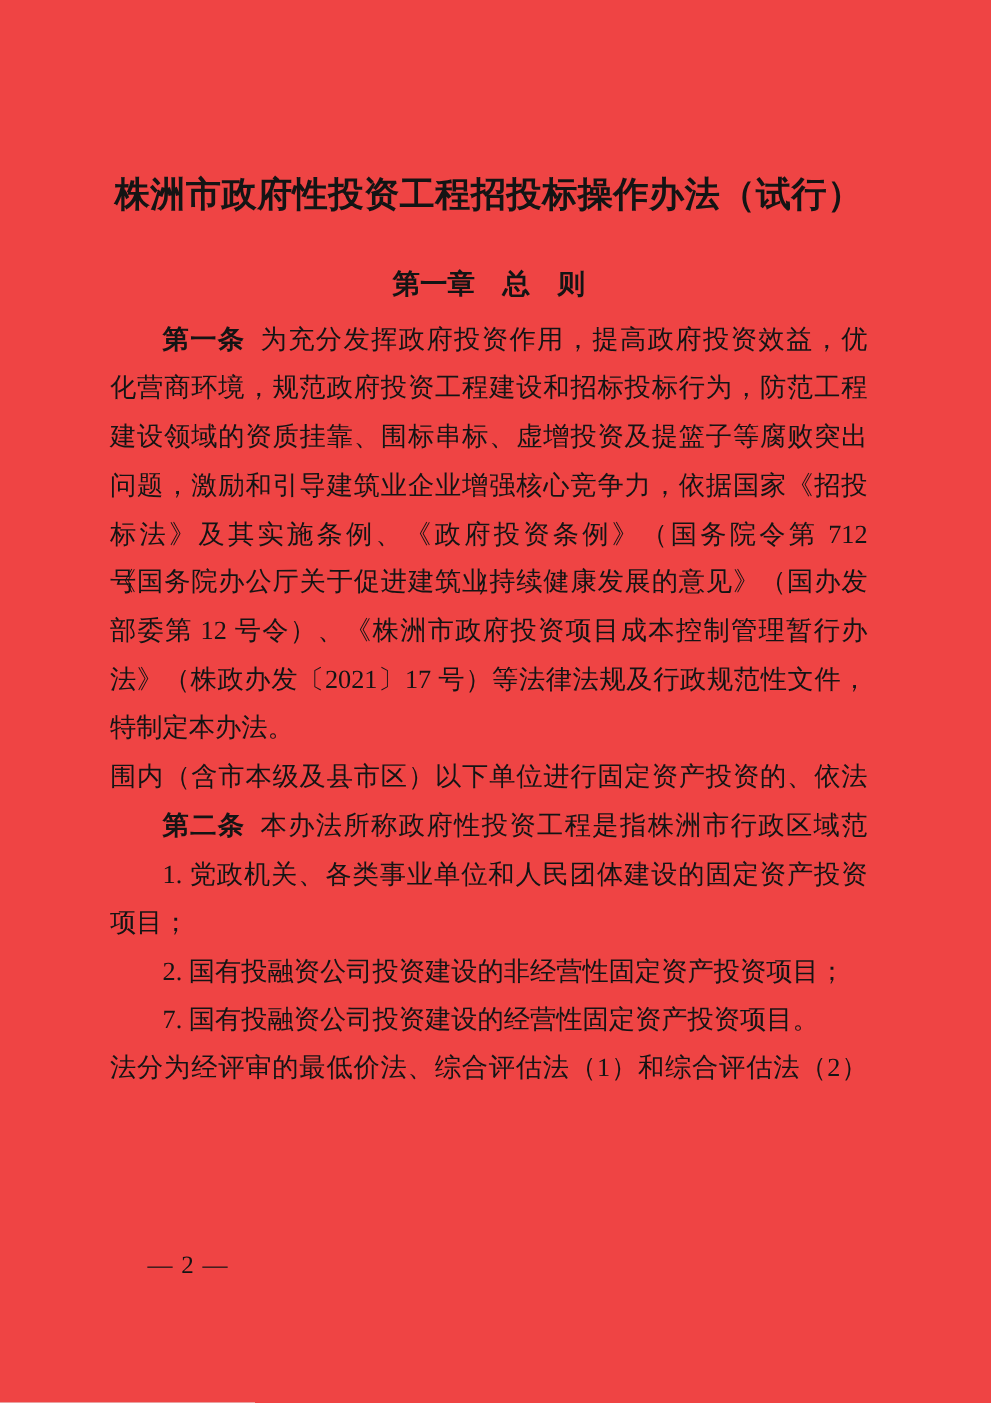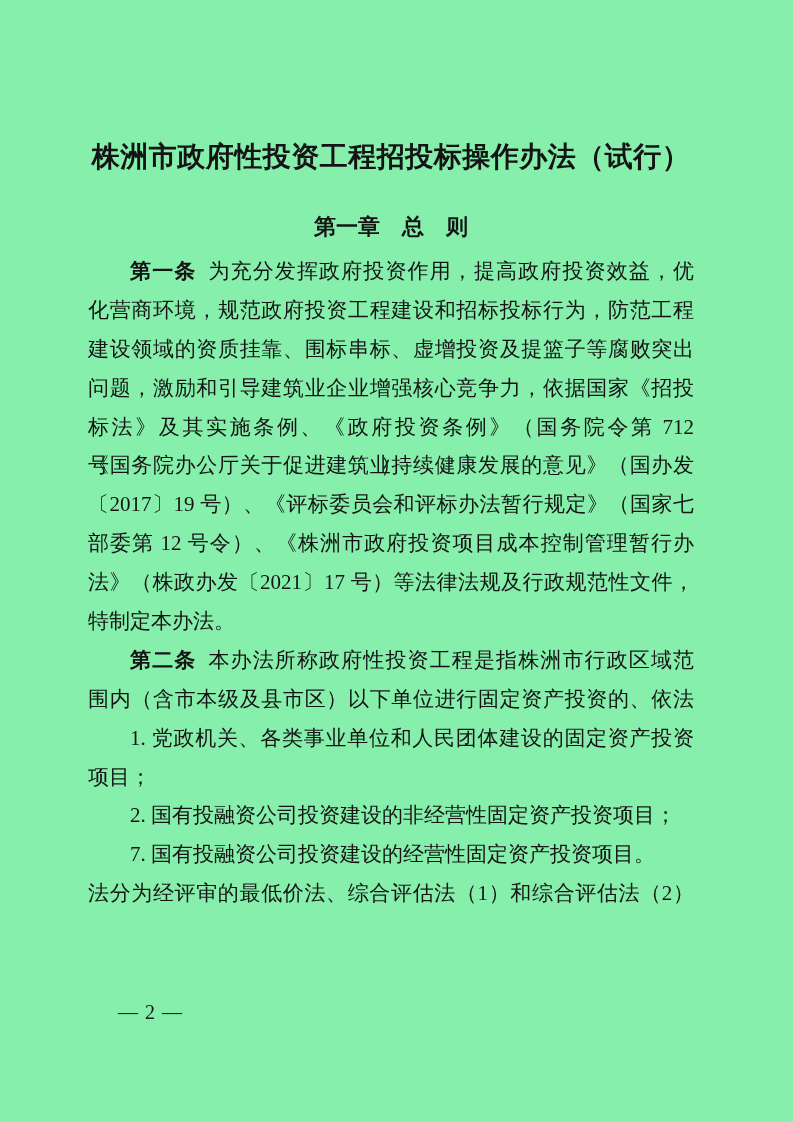--- a/index.html
+++ b/index.html
@@ -1,21 +1,21 @@
 <!DOCTYPE html>
 <html><head>
 <meta charset="utf-8">
 <style>
   html, body { margin: 0; padding: 0; background: #e8e8e8; }
   .page {
     position: relative;
     width: 793px;
     height: 1122px;
     margin: 0 auto;
-    background: #86efac;
+    background: #ef4444;
     color: #141414;
     overflow: hidden;
     font-family: "Liberation Serif", "DejaVu Serif", serif;
   }
   .content {
     position: absolute;
     left: 88px;
     top: 0;
     width: 606px;
   }
@@ -88,26 +88,25 @@
   <div class="content">
     <h1 class="title">株洲市政府性投资工程招投标操作办法（试行）</h1>
     <h2 class="chapter">第一章　总　则</h2>
     <div class="bodytext">
         <div class="bodyline full ind"><span class="lbl">第一条</span>为充分发挥政府投资作用，提高政府投资效益，优</div>
         <div class="bodyline full">化营商环境，规范政府投资工程建设和招标投标行为，防范工程</div>
         <div class="bodyline full">建设领域的资质挂靠、围标串标、虚增投资及提篮子等腐败突出</div>
         <div class="bodyline full">问题，激励和引导建筑业企业增强核心竞争力，依据国家《招投</div>
         <div class="bodyline full">标法》及其实施条例、《政府投资条例》（国务院令第 712 号）、</div>
         <div class="bodyline full">《国务院办公厅关于促进建筑业持续健康发展的意见》（国办发</div>
-        <div class="bodyline full">〔2017〕19 号）、《评标委员会和评标办法暂行规定》（国家七</div>
         <div class="bodyline full">部委第 12 号令）、《株洲市政府投资项目成本控制管理暂行办</div>
         <div class="bodyline full">法》（株政办发〔2021〕17 号）等法律法规及行政规范性文件，</div>
         <div class="bodyline">特制定本办法。</div>
+        <div class="bodyline full">围内（含市本级及县市区）以下单位进行固定资产投资的、依法</div>
         <div class="bodyline full ind"><span class="lbl">第二条</span>本办法所称政府性投资工程是指株洲市行政区域范</div>
-        <div class="bodyline full">围内（含市本级及县市区）以下单位进行固定资产投资的、依法</div>
         <div class="bodyline full ind">1. 党政机关、各类事业单位和人民团体建设的固定资产投资</div>
         <div class="bodyline">项目；</div>
         <div class="bodyline ind">2. 国有投融资公司投资建设的非经营性固定资产投资项目；</div>
         <div class="bodyline ind">7. 国有投融资公司投资建设的经营性固定资产投资项目。</div>
         <div class="bodyline full">法分为经评审的最低价法、综合评估法（1）和综合评估法（2）</div>
       </div>
   </div>
   <div class="pagenum">— 2 —</div>
 </div>
 

